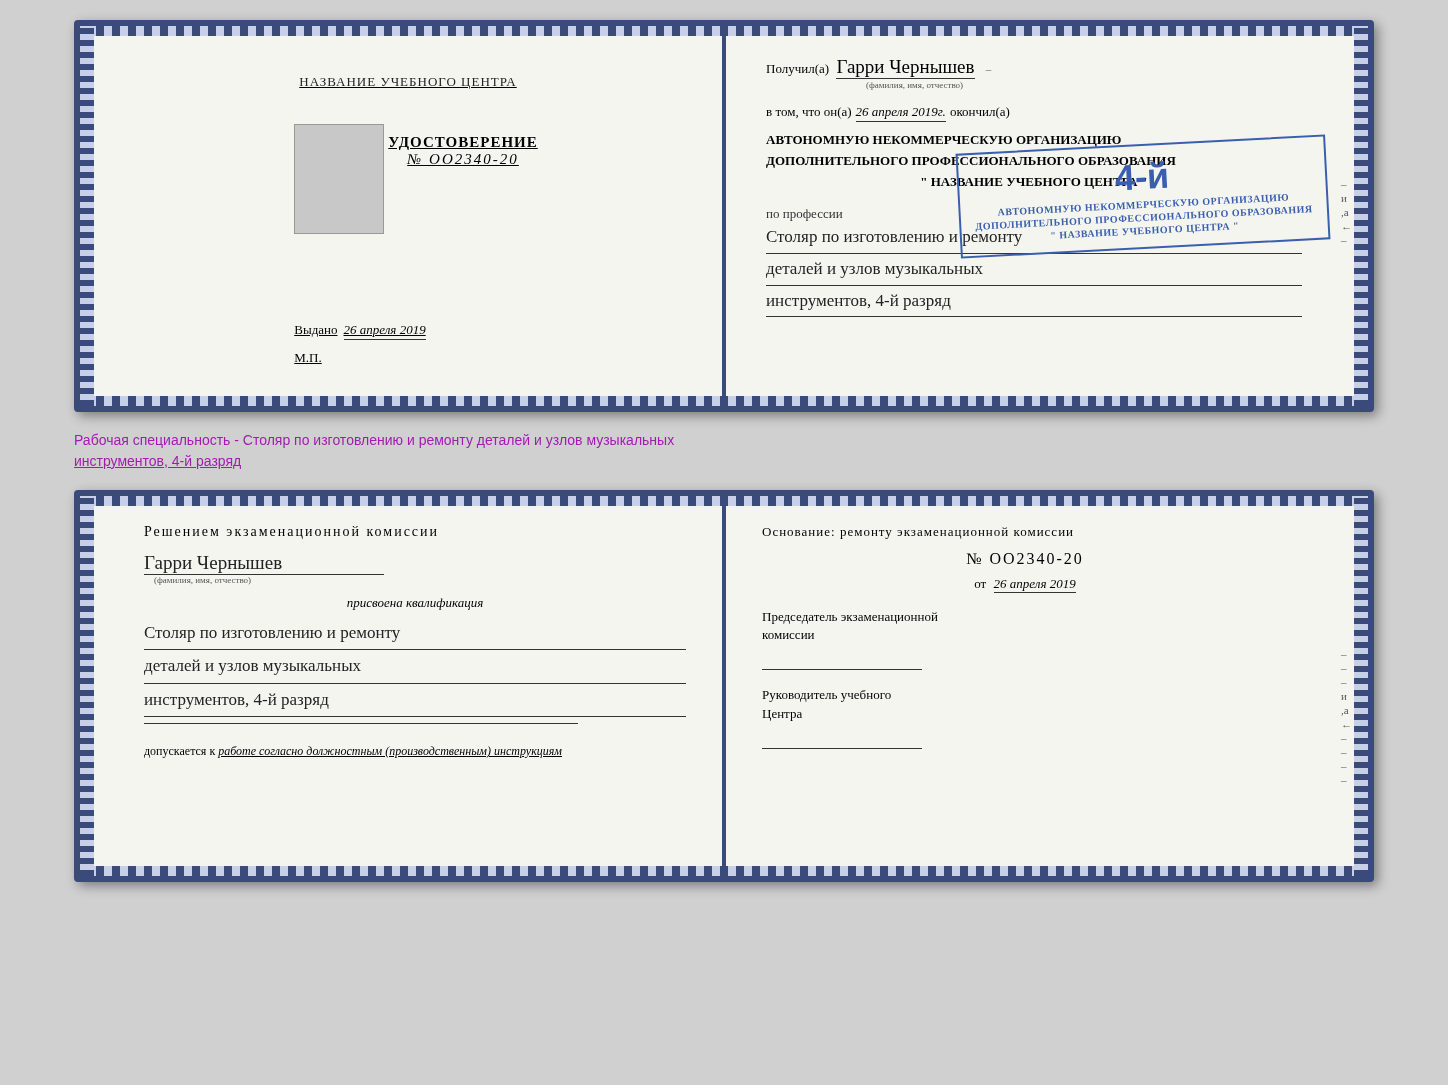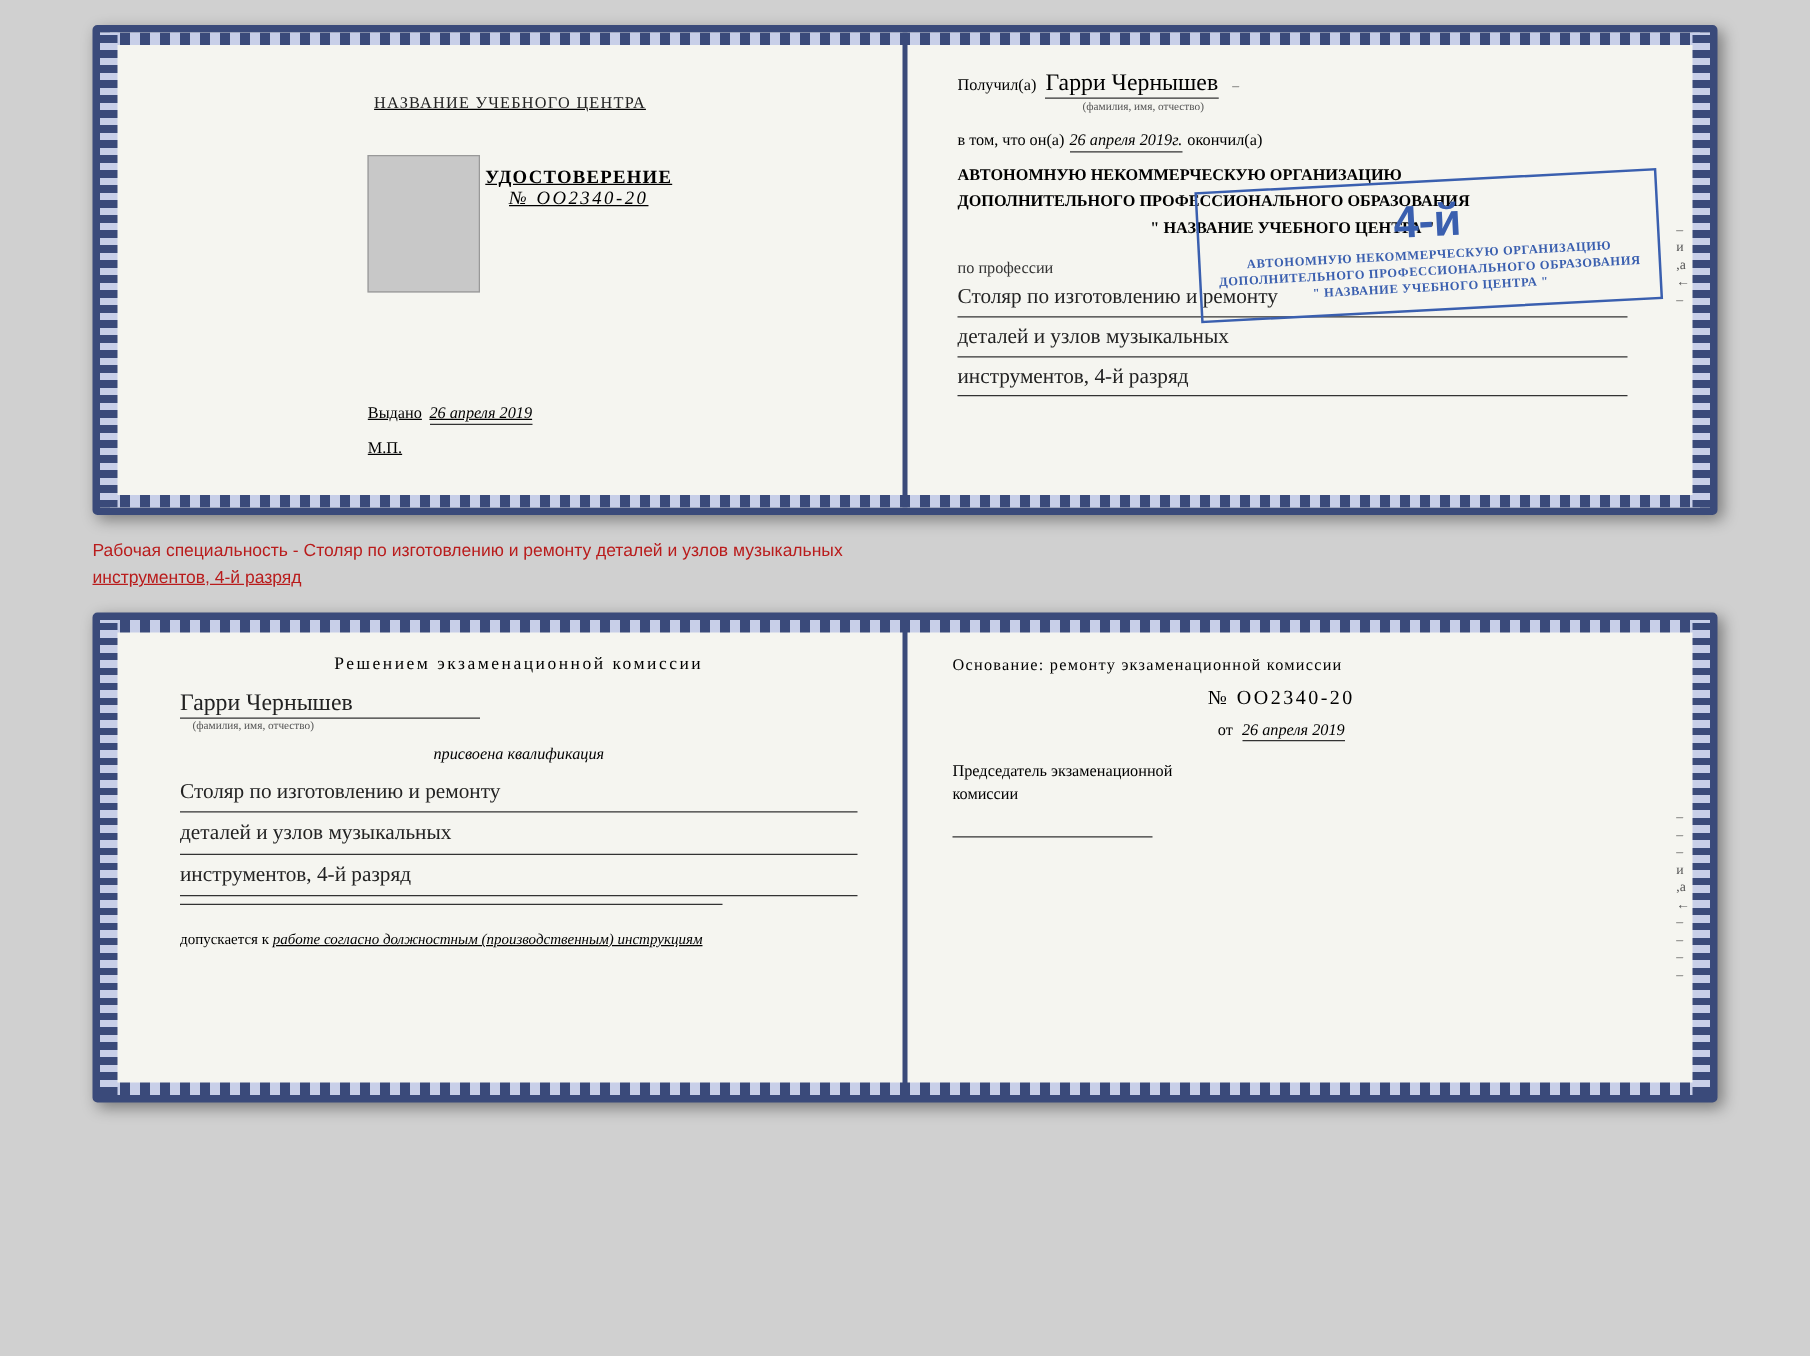--- a/index.html
+++ b/index.html
@@ -183,39 +183,39 @@
       color: #222;
       border-bottom: 1px solid #333;
       display: block;
       line-height: 1.8;
     }
 
     
     .caption {
       width: 1300px;
       font-size: 14px;
-      color: #b91c1c;
+      color: #a21caf;
       line-height: 1.5;
       font-family: Arial, sans-serif;
     }
     .caption-underline {
       text-decoration: underline;
     }
 
     
     .page-left-bottom {
       display: flex;
       flex-direction: column;
       padding: 28px 36px 28px 50px;
     }
 
     .decision-title {
       font-size: 14px;
       letter-spacing: 2px;
-      text-align: center;
+      text-align: left;
       margin-bottom: 12px;
     }
 
     .name-handwritten {
       font-family: 'Brush Script MT', cursive;
       font-size: 19px;
       color: #222;
       border-bottom: 1px solid #333;
       display: inline-block;
       min-width: 240px;
@@ -439,20 +439,27 @@
       </div>
 
       <div class="signatory-block">
         <div class="signatory-label">
           <span>Председатель экзаменационной</span><br>
           <span>комиссии</span>
         </div>
         <div class="sign-line"></div>
       </div>
 
+      <div class="signatory-block">
+        <div class="signatory-label">
+          <span>Руководитель учебного</span><br>
+          <span>Центра</span>
+        </div>
+        <div class="sign-line"></div>
+      </div>
     </div>
 
     <div class="right-side-letters">
       <span>–</span>
         <span>–</span>
         <span>–</span>
         <span>и</span>
         <span>,а</span>
         <span>←</span>
         <span>–</span>

